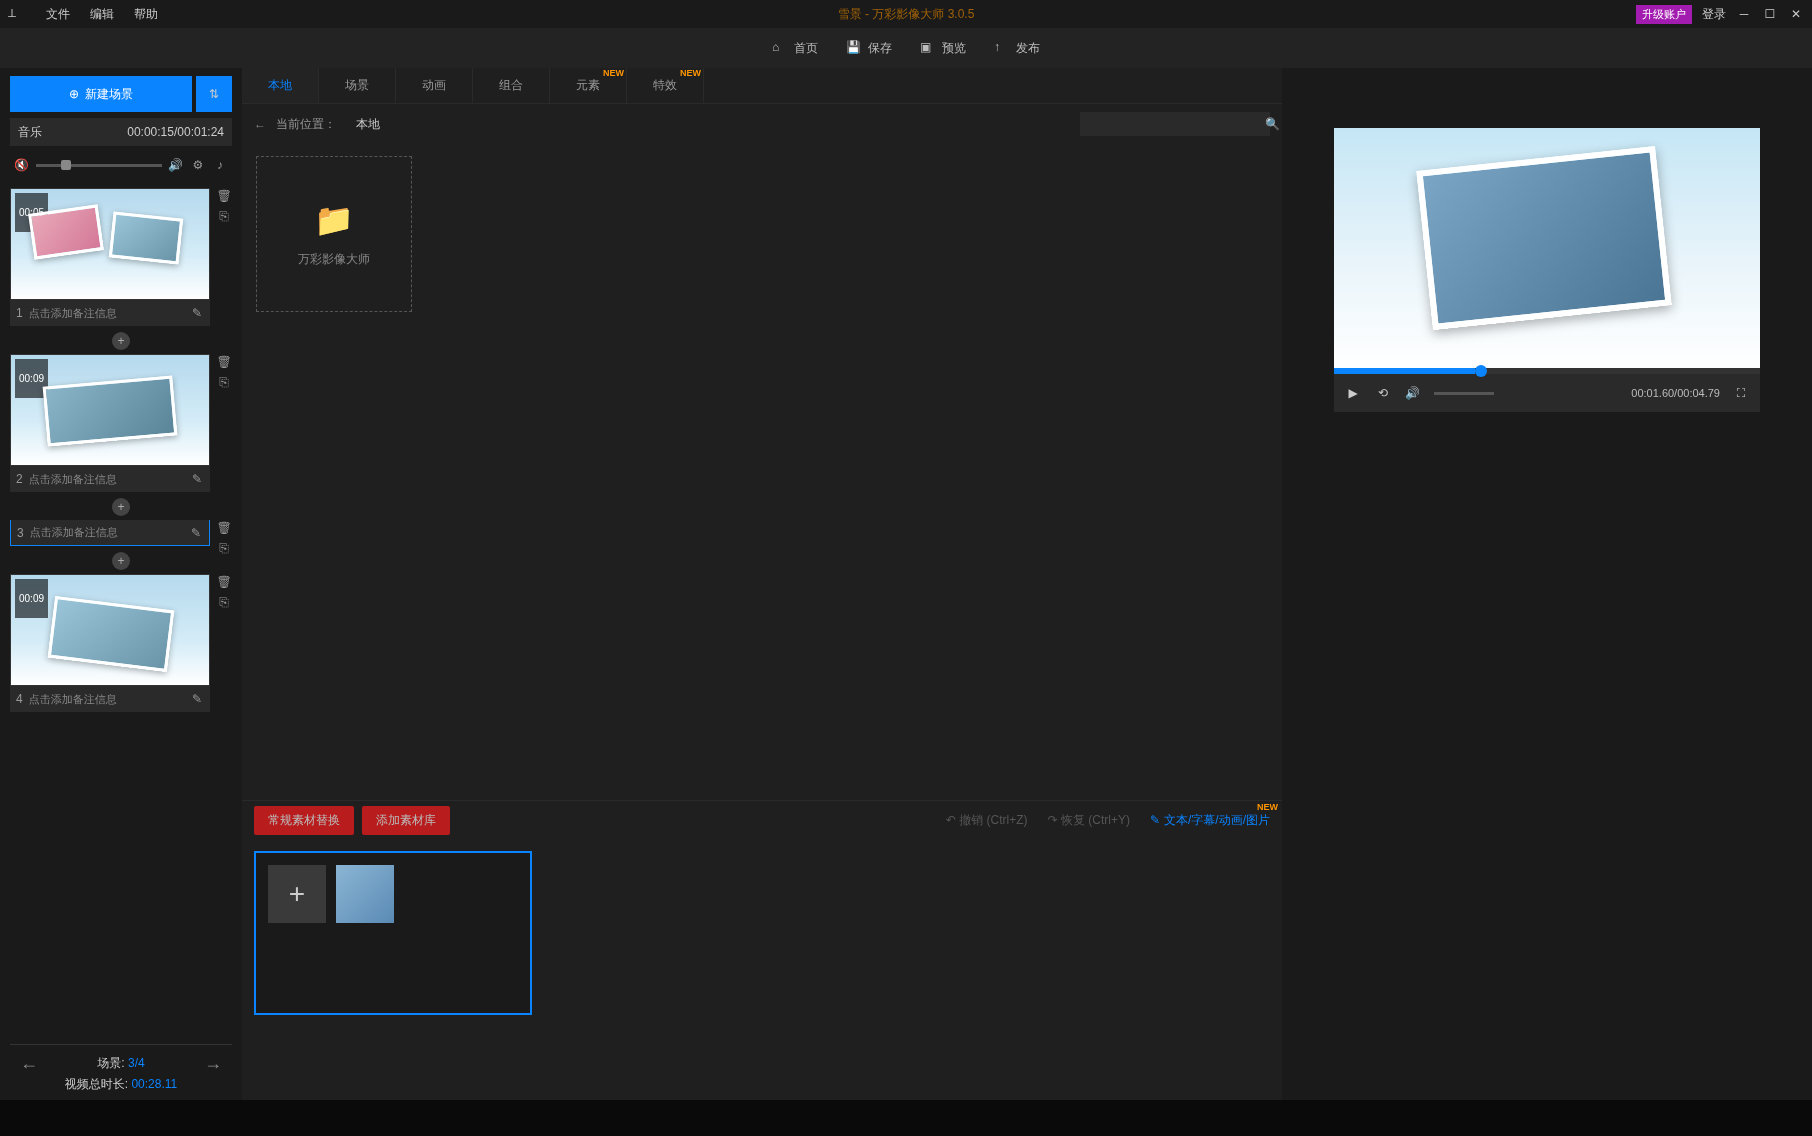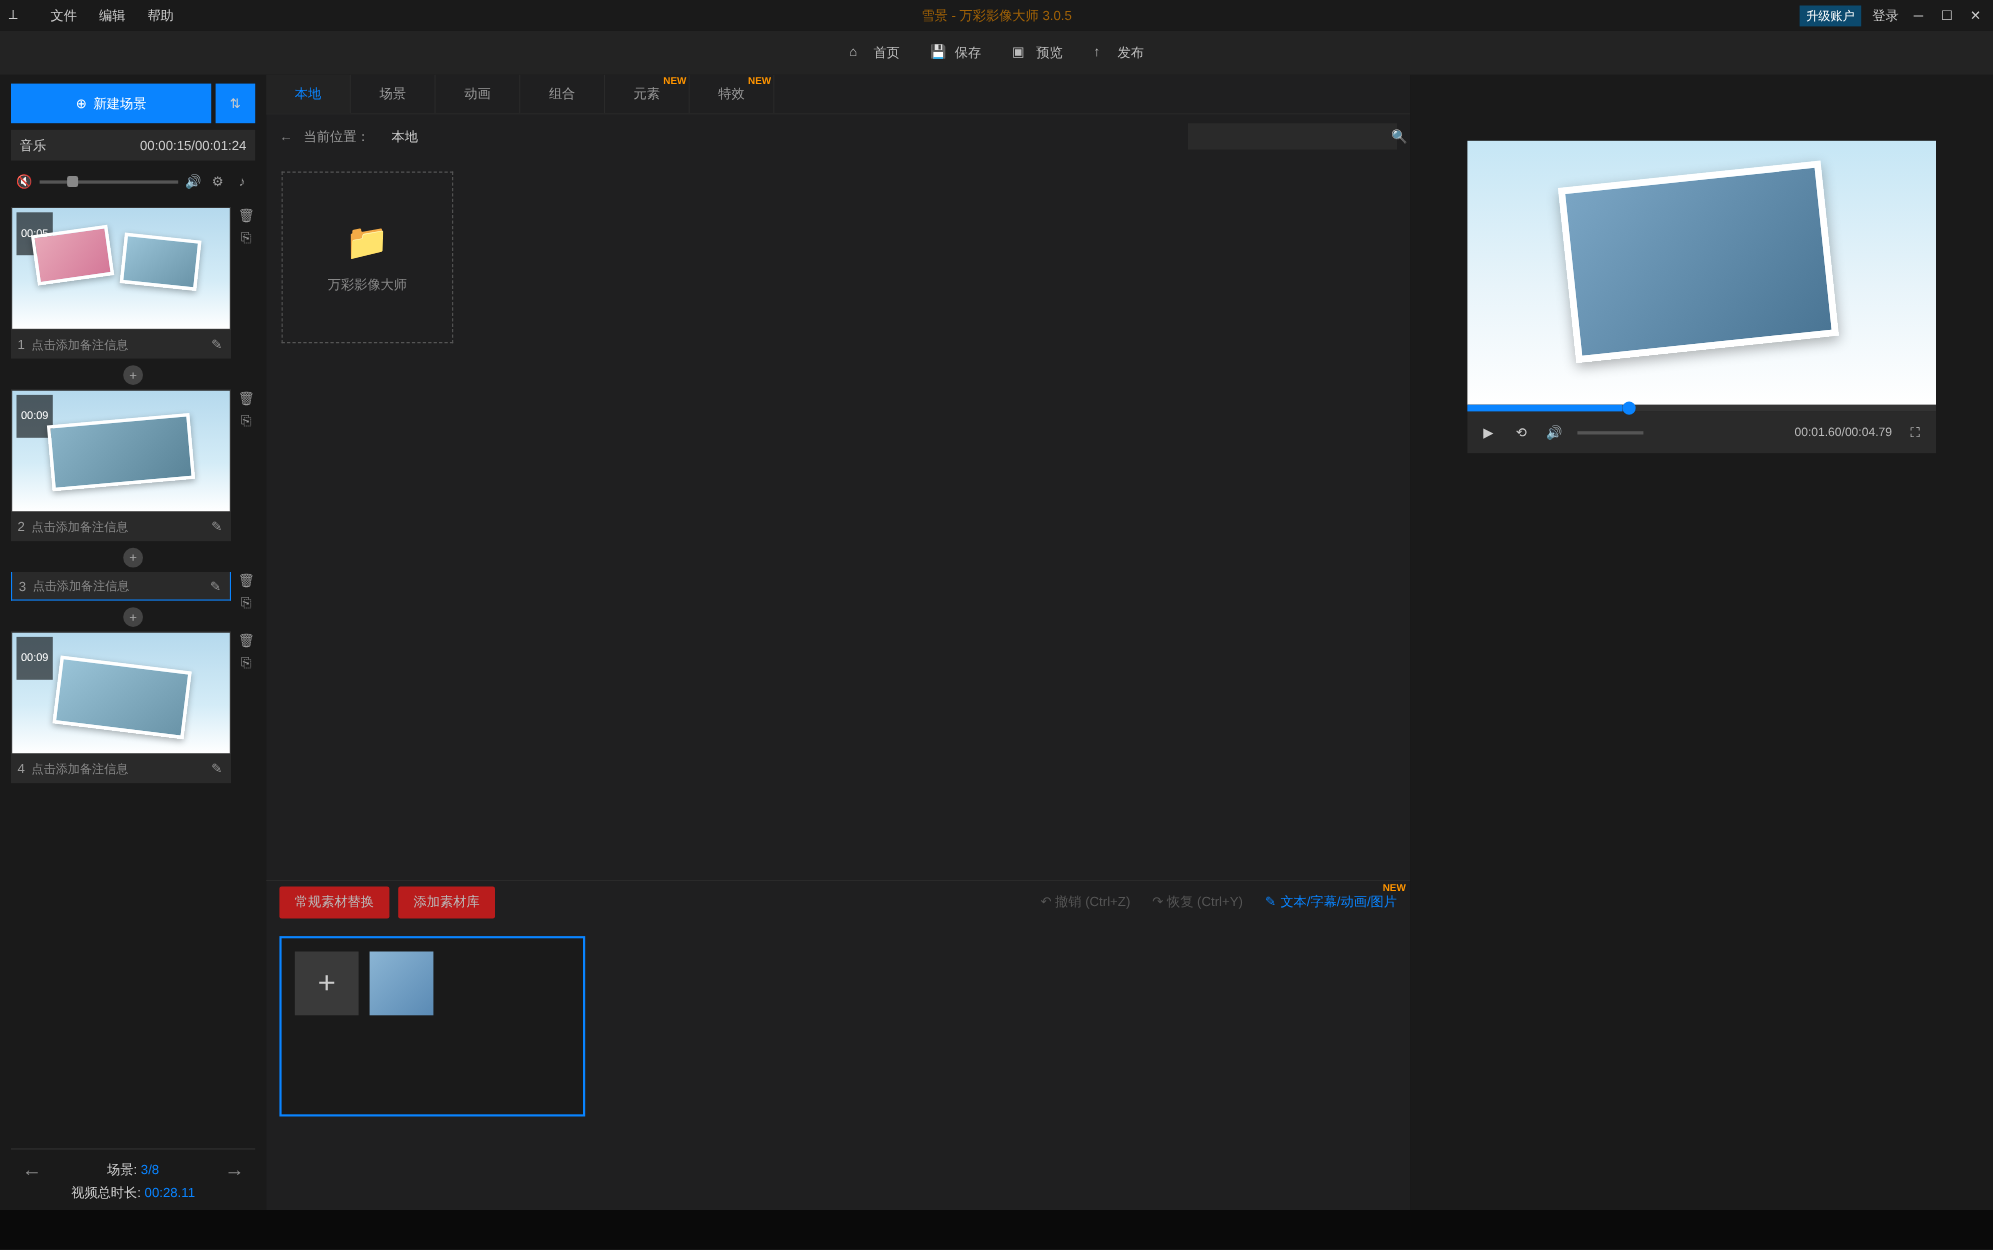--- a/index.html
+++ b/index.html
@@ -2,21 +2,21 @@
 <html><head>
 <meta charset="utf-8">
 <style>
 *{margin:0;padding:0;box-sizing:border-box;font-family:"Microsoft YaHei",Arial,sans-serif}
 body{background:#1a1a1a;color:#ccc;font-size:12px;width:1812px;height:1136px;overflow:hidden;position:relative}
 .titlebar{height:28px;background:#1a1a1a;display:flex;align-items:center;padding:0 8px;position:relative}
 .titlebar .logo{width:16px;height:16px;margin-right:12px;color:#ccc}
 .titlebar .menu-item{padding:0 10px;cursor:pointer}
 .titlebar .title{position:absolute;left:50%;transform:translateX(-50%);color:#a16207}
 .titlebar .right{margin-left:auto;display:flex;align-items:center;gap:10px}
-.upgrade{background:#0c4a6e;color:#fff;padding:2px 6px;font-size:11px}
+.upgrade{background:#a21caf;color:#fff;padding:2px 6px;font-size:11px}
 .win-btn{width:16px;height:16px;cursor:pointer;display:flex;align-items:center;justify-content:center}
 .toolbar{height:40px;background:#232323;display:flex;align-items:center;justify-content:center;gap:28px}
 .tool-btn{display:flex;align-items:center;gap:6px;cursor:pointer;color:#bbb}
 .tool-btn .ic{width:16px;height:16px}
 .main{display:flex;height:calc(100% - 68px - 36px)}
 .sidebar{width:242px;background:#1a1a1a;display:flex;flex-direction:column;padding:8px 10px 0 10px}
 .side-top{display:flex;gap:4px;margin-bottom:6px}
 .new-scene{flex:1;background:#0a84ff;color:#fff;height:36px;display:flex;align-items:center;justify-content:center;gap:6px;cursor:pointer}
 .side-sort{width:36px;background:#0a84ff;display:flex;align-items:center;justify-content:center;cursor:pointer}
 .music-row{height:28px;background:#2a2a2a;display:flex;align-items:center;padding:0 8px;justify-content:space-between;margin-bottom:4px}
@@ -220,21 +220,21 @@
           <span class="scene-idx">4</span>
           <span class="scene-note">点击添加备注信息</span>
           <span class="scene-edit ic-sm">✎</span>
         </div>
       </div>
     </div>
 
     <div class="side-footer">
       <div class="side-nav">
         <span class="arrow-btn">←</span>
-        <span><span>场景:</span> <span class="highlight-blue">3/8</span></span>
+        <span><span>场景:</span> <span class="highlight-blue">3/4</span></span>
         <span class="arrow-btn">→</span>
       </div>
       <div><span>视频总时长:</span> <span class="highlight-blue">00:28.11</span></div>
     </div>
   </div>
 
   <div class="center">
     <div class="tabs">
       <div class="tab active">
           <span>本地</span>

